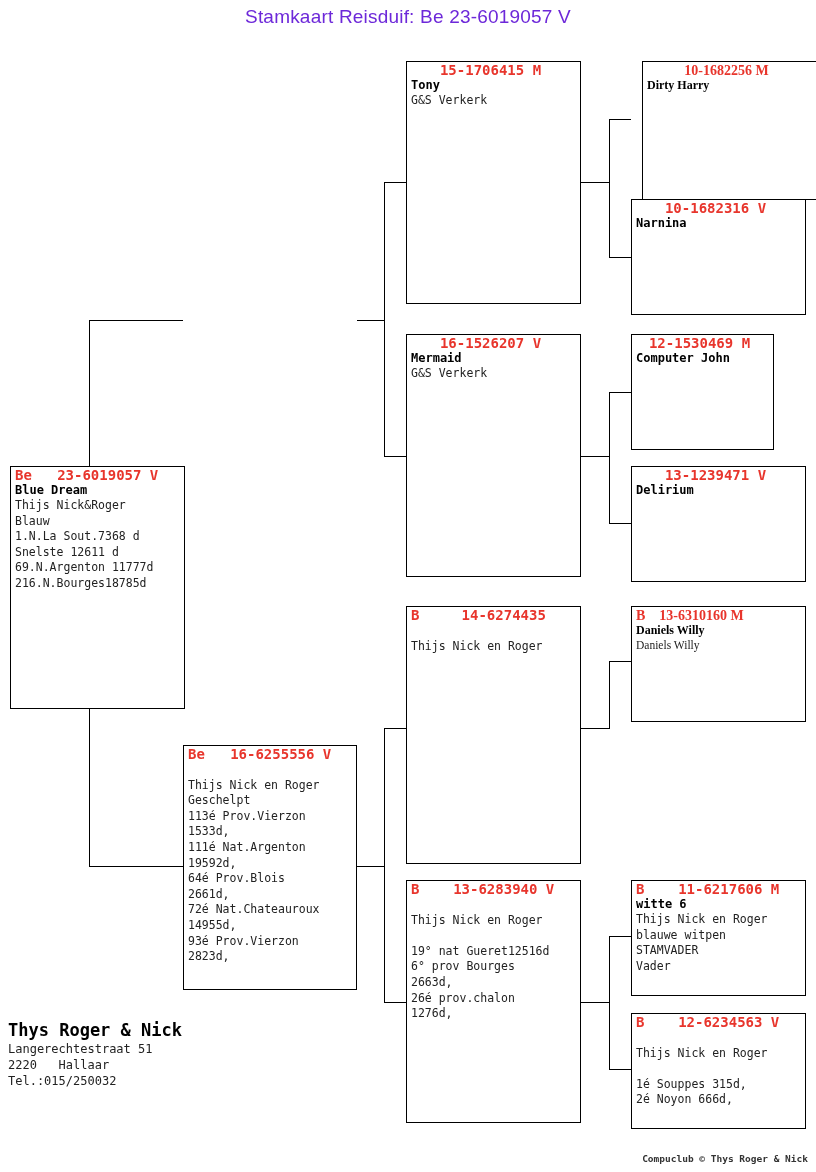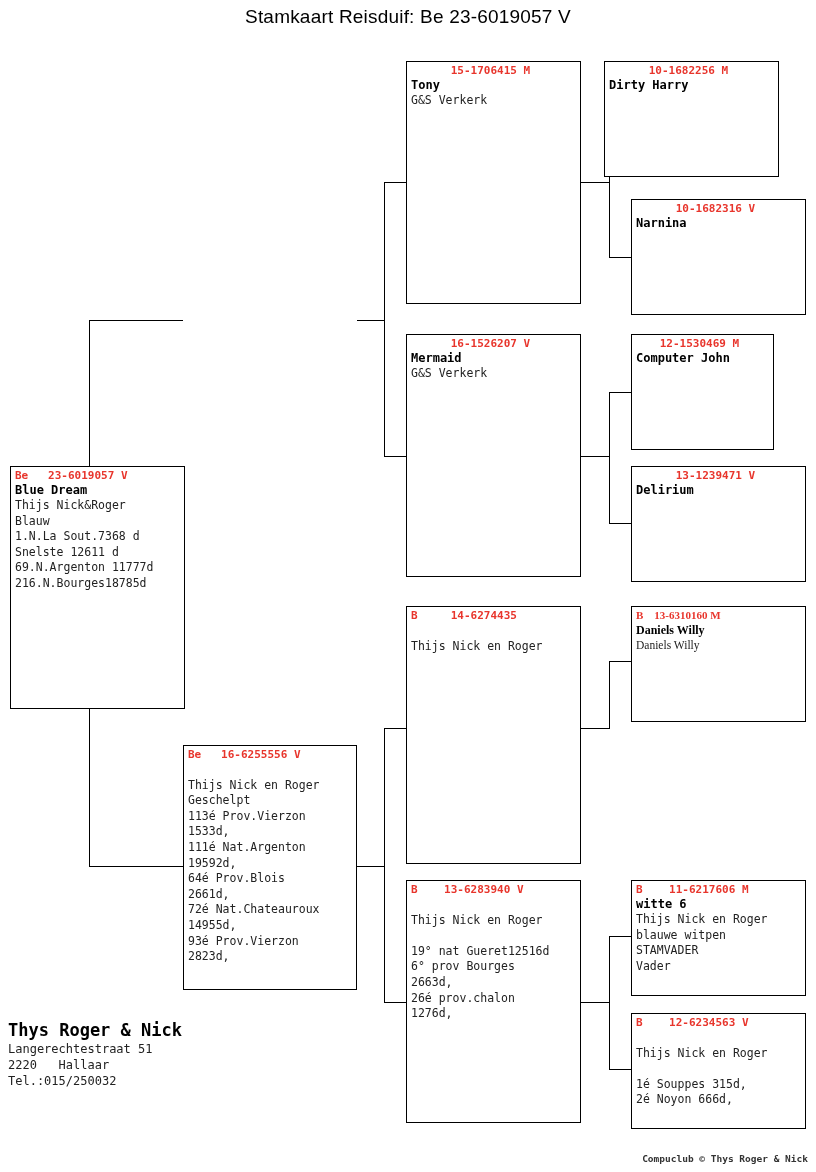--- a/index.html
+++ b/index.html
@@ -21,35 +21,35 @@
     height: 1172px;
   }
   .page-title {
     position: absolute;
     left: 0;
     top: 6px;
     width: 816px;
     text-align: center;
     font-family: "Liberation Sans", sans-serif;
     font-size: 19px;
-    color: #000000;
+    color: #6d28d9;
     letter-spacing: 0.2px;
   }
   .pbox {
     position: absolute;
     border: 1px solid #000000;
     box-sizing: border-box;
     background: #ffffff;
     overflow: hidden;
   }
   .pbox .hdr {
     display: block;
     color: #e8352c;
     font-weight: bold;
-    font-size: 11px;
+    font-size: 14px;
     line-height: 15px;
     white-space: pre;
     padding-top: 1px;
   }
   .hdr.centered { text-align: center; padding-right: 6px; }
   .hdr.lead { padding-left: 4px; }
   .pbox .nm {
     display: block;
     color: #000000;
     font-weight: bold;
@@ -190,21 +190,21 @@
     <span class="ln"></span>
     <span class="ln">Thijs Nick en Roger</span>
     <span class="ln"></span>
     <span class="ln">19° nat Gueret12516d</span>
     <span class="ln">6° prov Bourges</span>
     <span class="ln">2663d,</span>
     <span class="ln">26é prov.chalon</span>
     <span class="ln">1276d,</span>
   </div>
 
-  <div class="pbox" style="left:604px; top:61px; width:175px; height:116px;">
+  <div class="pbox" style="left:642px; top:61px; width:175px; height:139px;font-family:Liberation Serif, serif;">
     <span class="hdr centered">10-1682256 M</span>
     <span class="nm">Dirty Harry</span>
   </div>
 
   <div class="pbox" style="left:631px; top:199px; width:175px; height:116px;">
     <span class="hdr centered">10-1682316 V</span>
     <span class="nm">Narnina</span>
   </div>
 
   <div class="pbox" style="left:631px; top:334px; width:143px; height:116px;">

